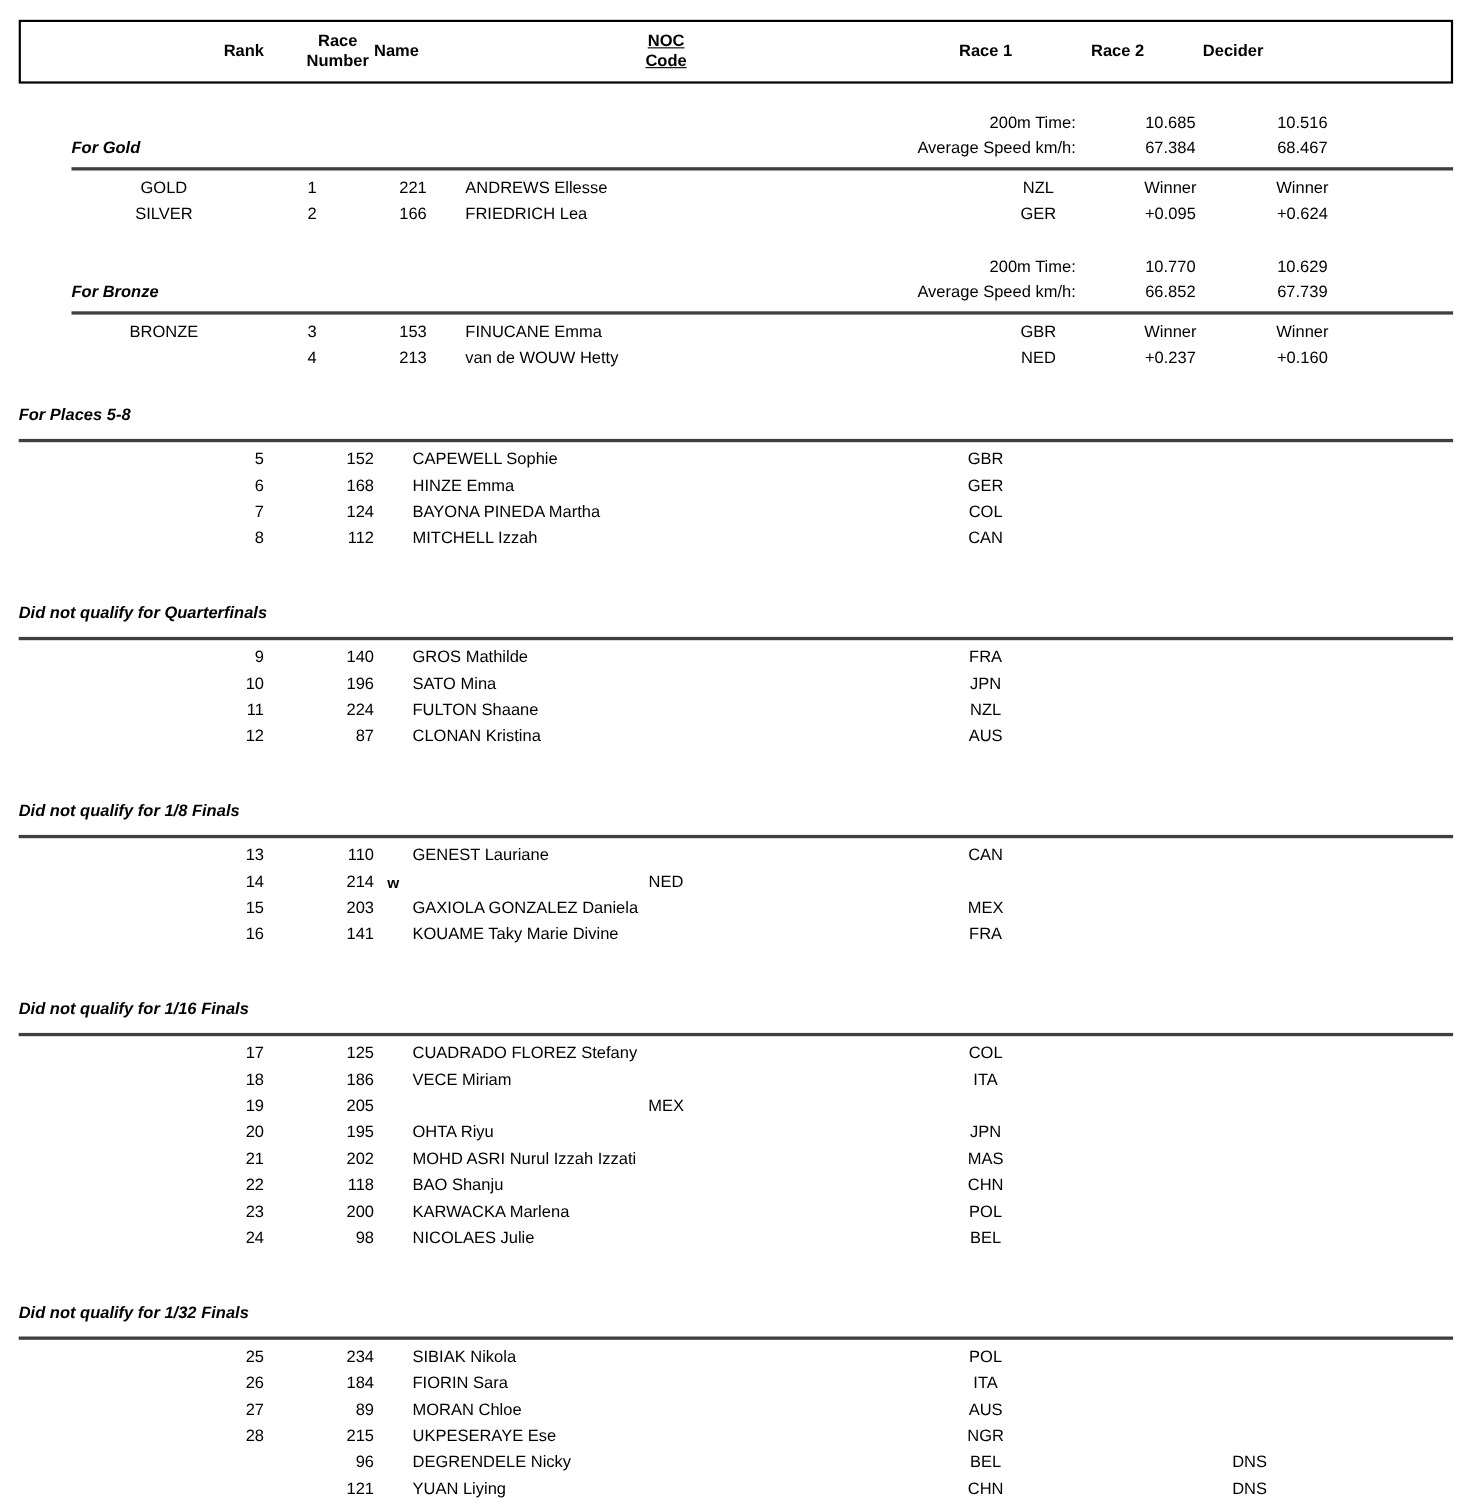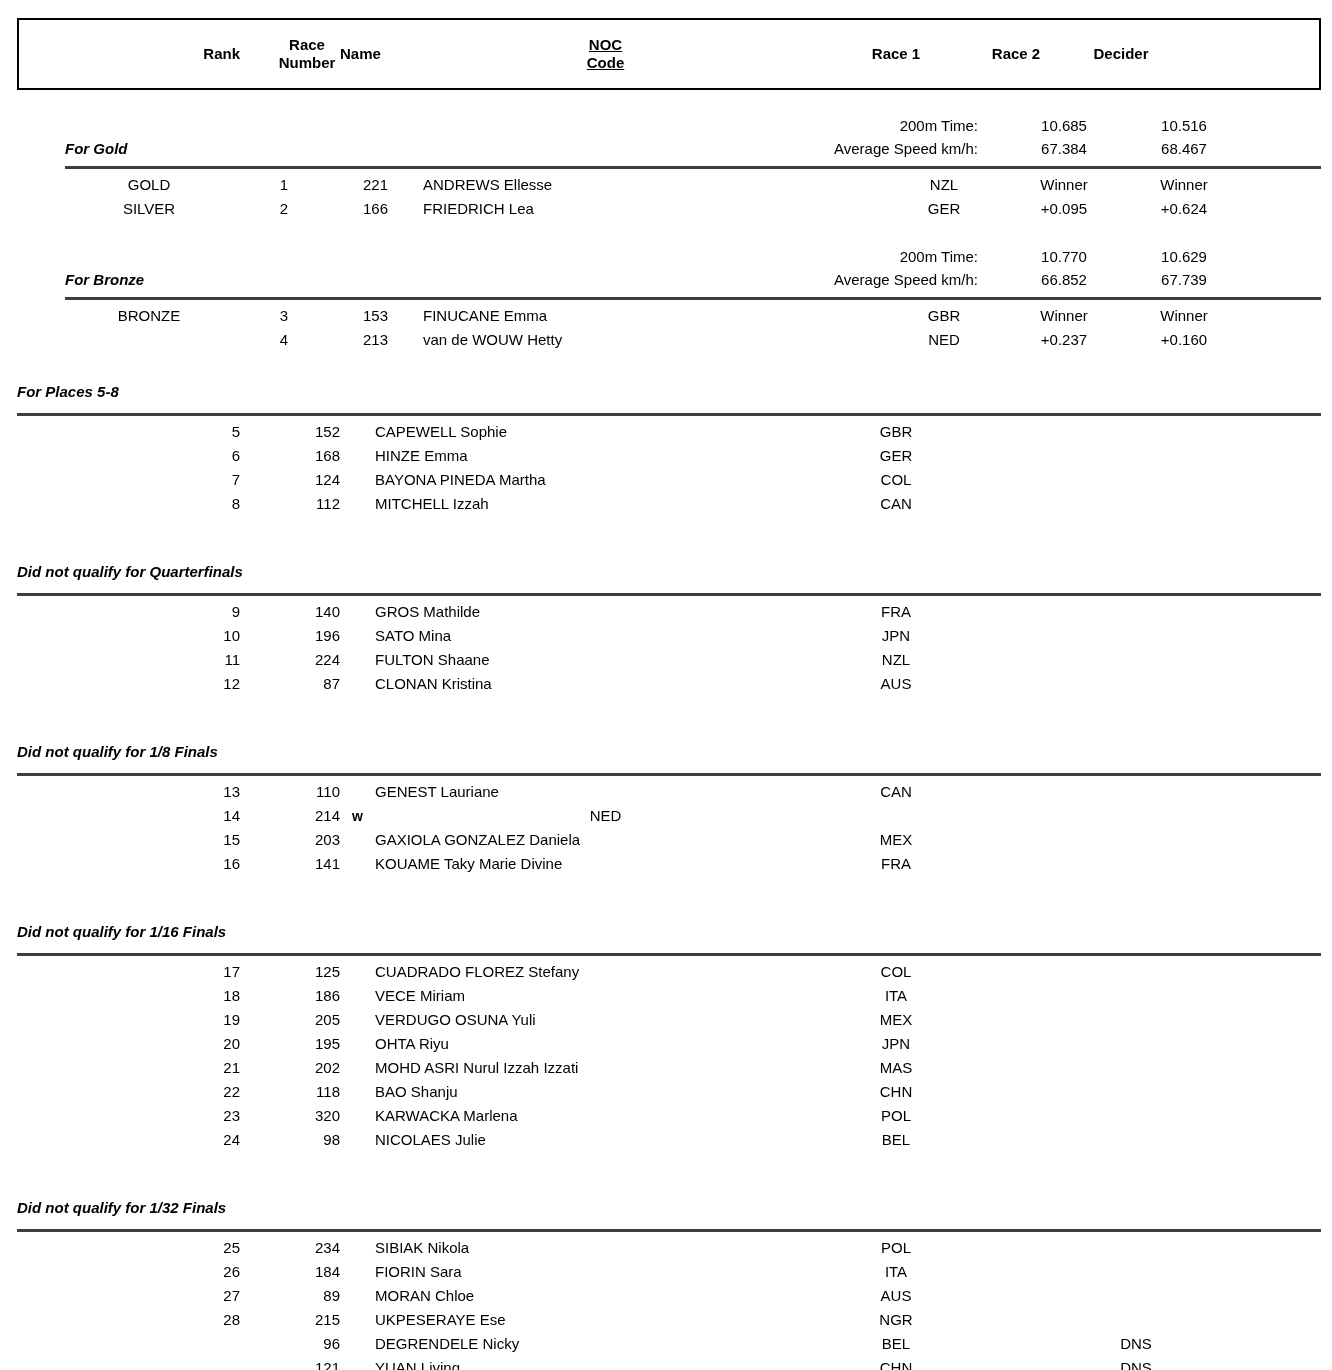--- a/index.html
+++ b/index.html
@@ -9,21 +9,21 @@
     overflow: hidden;
     font-family: "Liberation Sans", sans-serif;
     font-size: 15px;
     color: #000000;
   }
   .page { padding: 18px 11px 0 17px; box-sizing: border-box; }
 
   
   .header-box {
     border: 2px solid #000000;
-    height: 72px;
+    height: 58px;
     box-sizing: border-box;
     display: grid;
     grid-template-columns: 166px 55px 100px 35px 461px 120px 120px 120px 123px;
     align-items: center;
     font-weight: bold;
   }
   .hcell { line-height: 18px; }
   .h-rank   { text-align: right; }
   .h-racenum{ text-align: right; }
   .h-racenum span { display: inline-block; width: 66px; text-align: center; }
@@ -340,21 +340,20 @@
             <div class="c-noc">ITA</div>
             <div class="c-race1"></div>
             <div class="c-race2"></div>
             <div class="c-decider"></div>
           </div>
           <div class="row">
             <div class="c-medal"></div>
             <div class="c-rank">19</div>
             <div class="c-racenum">205</div>
             <div class="c-wnote"></div>
-            <div class="c-name">VERDUGO OSUNA Yuli</div>
             <div class="c-noc">MEX</div>
             <div class="c-race1"></div>
             <div class="c-race2"></div>
             <div class="c-decider"></div>
           </div>
           <div class="row">
             <div class="c-medal"></div>
             <div class="c-rank">20</div>
             <div class="c-racenum">195</div>
             <div class="c-wnote"></div>
@@ -382,21 +381,21 @@
             <div class="c-wnote"></div>
             <div class="c-name">BAO Shanju</div>
             <div class="c-noc">CHN</div>
             <div class="c-race1"></div>
             <div class="c-race2"></div>
             <div class="c-decider"></div>
           </div>
           <div class="row">
             <div class="c-medal"></div>
             <div class="c-rank">23</div>
-            <div class="c-racenum">320</div>
+            <div class="c-racenum">200</div>
             <div class="c-wnote"></div>
             <div class="c-name">KARWACKA Marlena</div>
             <div class="c-noc">POL</div>
             <div class="c-race1"></div>
             <div class="c-race2"></div>
             <div class="c-decider"></div>
           </div>
           <div class="row">
             <div class="c-medal"></div>
             <div class="c-rank">24</div>

